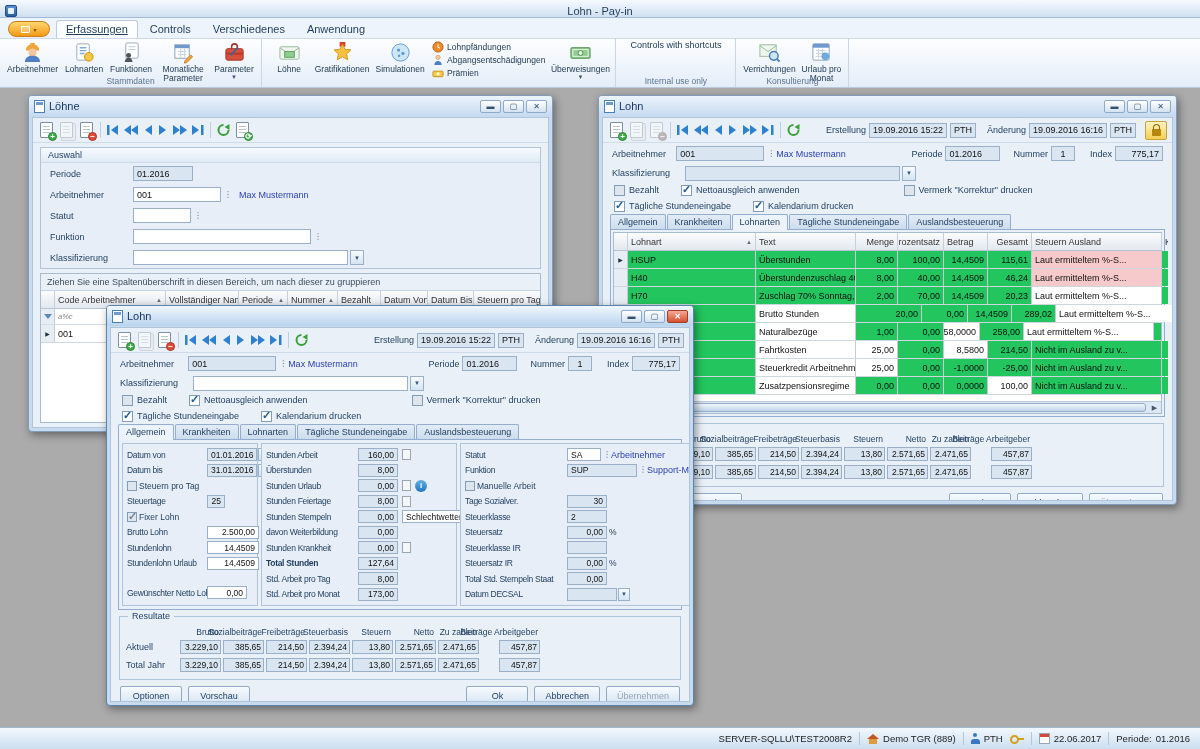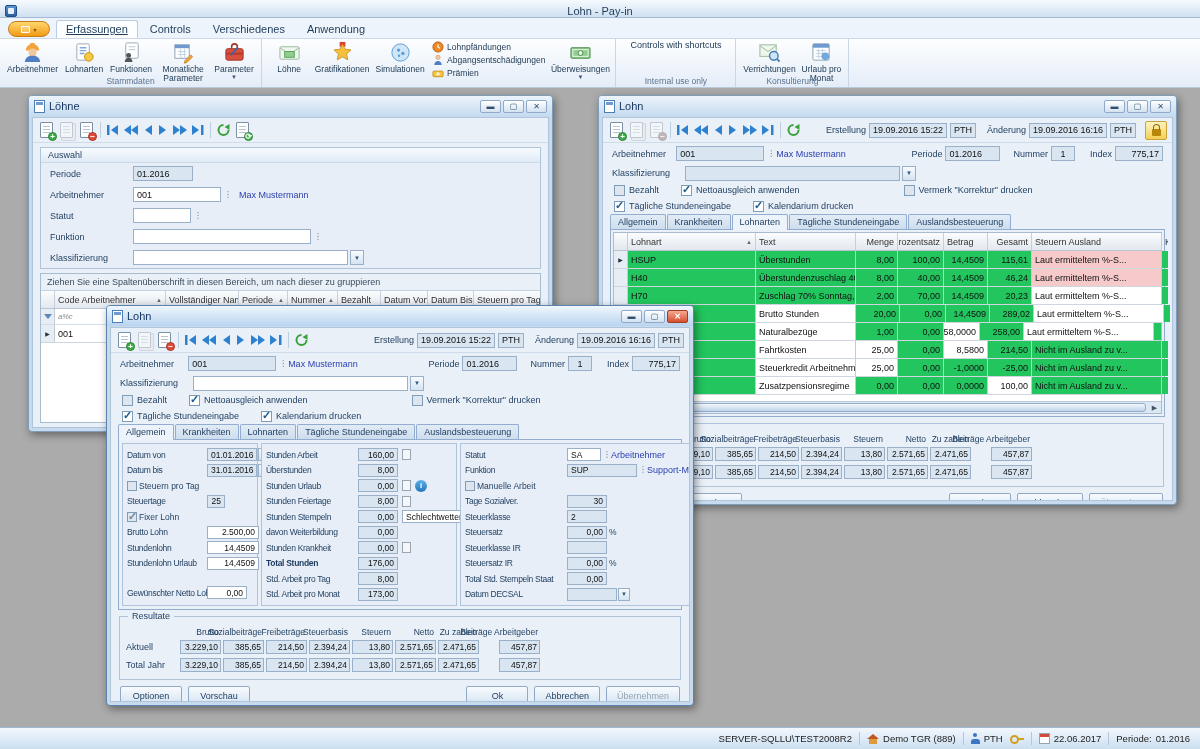--- a/index.html
+++ b/index.html
@@ -690,21 +690,21 @@
               <div class="gc num" style="width:46px" data-bg="g">70,00</div>
               <div class="gc num" style="width:44px" data-bg="g">14,4509</div>
               <div class="gc num" style="width:44px" data-bg="g">20,23</div>
               <div class="gc" style="width:130px" data-bg="w">Laut ermitteltem %-S...</div>
               <div class="gc" style="flex:1;border-right:none" data-bg="g"></div>
             </div>
               <div class="grow">
               <div class="gc ind" style="width:14px"></div>
               <div class="gc" style="width:128px" data-bg="g">BST</div>
               <div class="gc" style="width:100px" data-bg="w">Brutto Stunden</div>
-              <div class="gc num" style="width:44px" data-bg="g">20,00</div>
+              <div class="gc num" style="width:66px" data-bg="g">20,00</div>
               <div class="gc num" style="width:46px" data-bg="g">0,00</div>
               <div class="gc num" style="width:44px" data-bg="g">14,4509</div>
               <div class="gc num" style="width:44px" data-bg="g">289,02</div>
               <div class="gc" style="width:130px" data-bg="w">Laut ermitteltem %-S...</div>
               <div class="gc" style="flex:1;border-right:none" data-bg="g"></div>
             </div>
               <div class="grow">
               <div class="gc ind" style="width:14px"></div>
               <div class="gc" style="width:128px" data-bg="g">NAT</div>
               <div class="gc" style="width:100px" data-bg="w">Naturalbezüge</div>
@@ -1040,21 +1040,21 @@
                 <span class="plab">davon Weiterbildung</span>
                 <span class="fd ro num" style="width:40px">0,00</span>
               </div>
             <div class="prow">
                 <span class="plab">Stunden Krankheit</span>
                 <span class="fd ro num" style="width:40px">0,00</span>
                 <span class="minidoc"></span>
               </div>
             <div class="prow">
                 <span class="plab pbold">Total Stunden</span>
-                <span class="fd ro num" style="width:40px">176,00</span>
+                <span class="fd ro num" style="width:40px">127,64</span>
               </div>
             <div class="prow">
                 <span class="plab">Std. Arbeit pro Tag</span>
                 <span class="fd ro num" style="width:40px">8,00</span>
               </div>
             <div class="prow">
                 <span class="plab">Std. Arbeit pro Monat</span>
                 <span class="fd ro num" style="width:40px">173,00</span>
               </div>
           </div>

